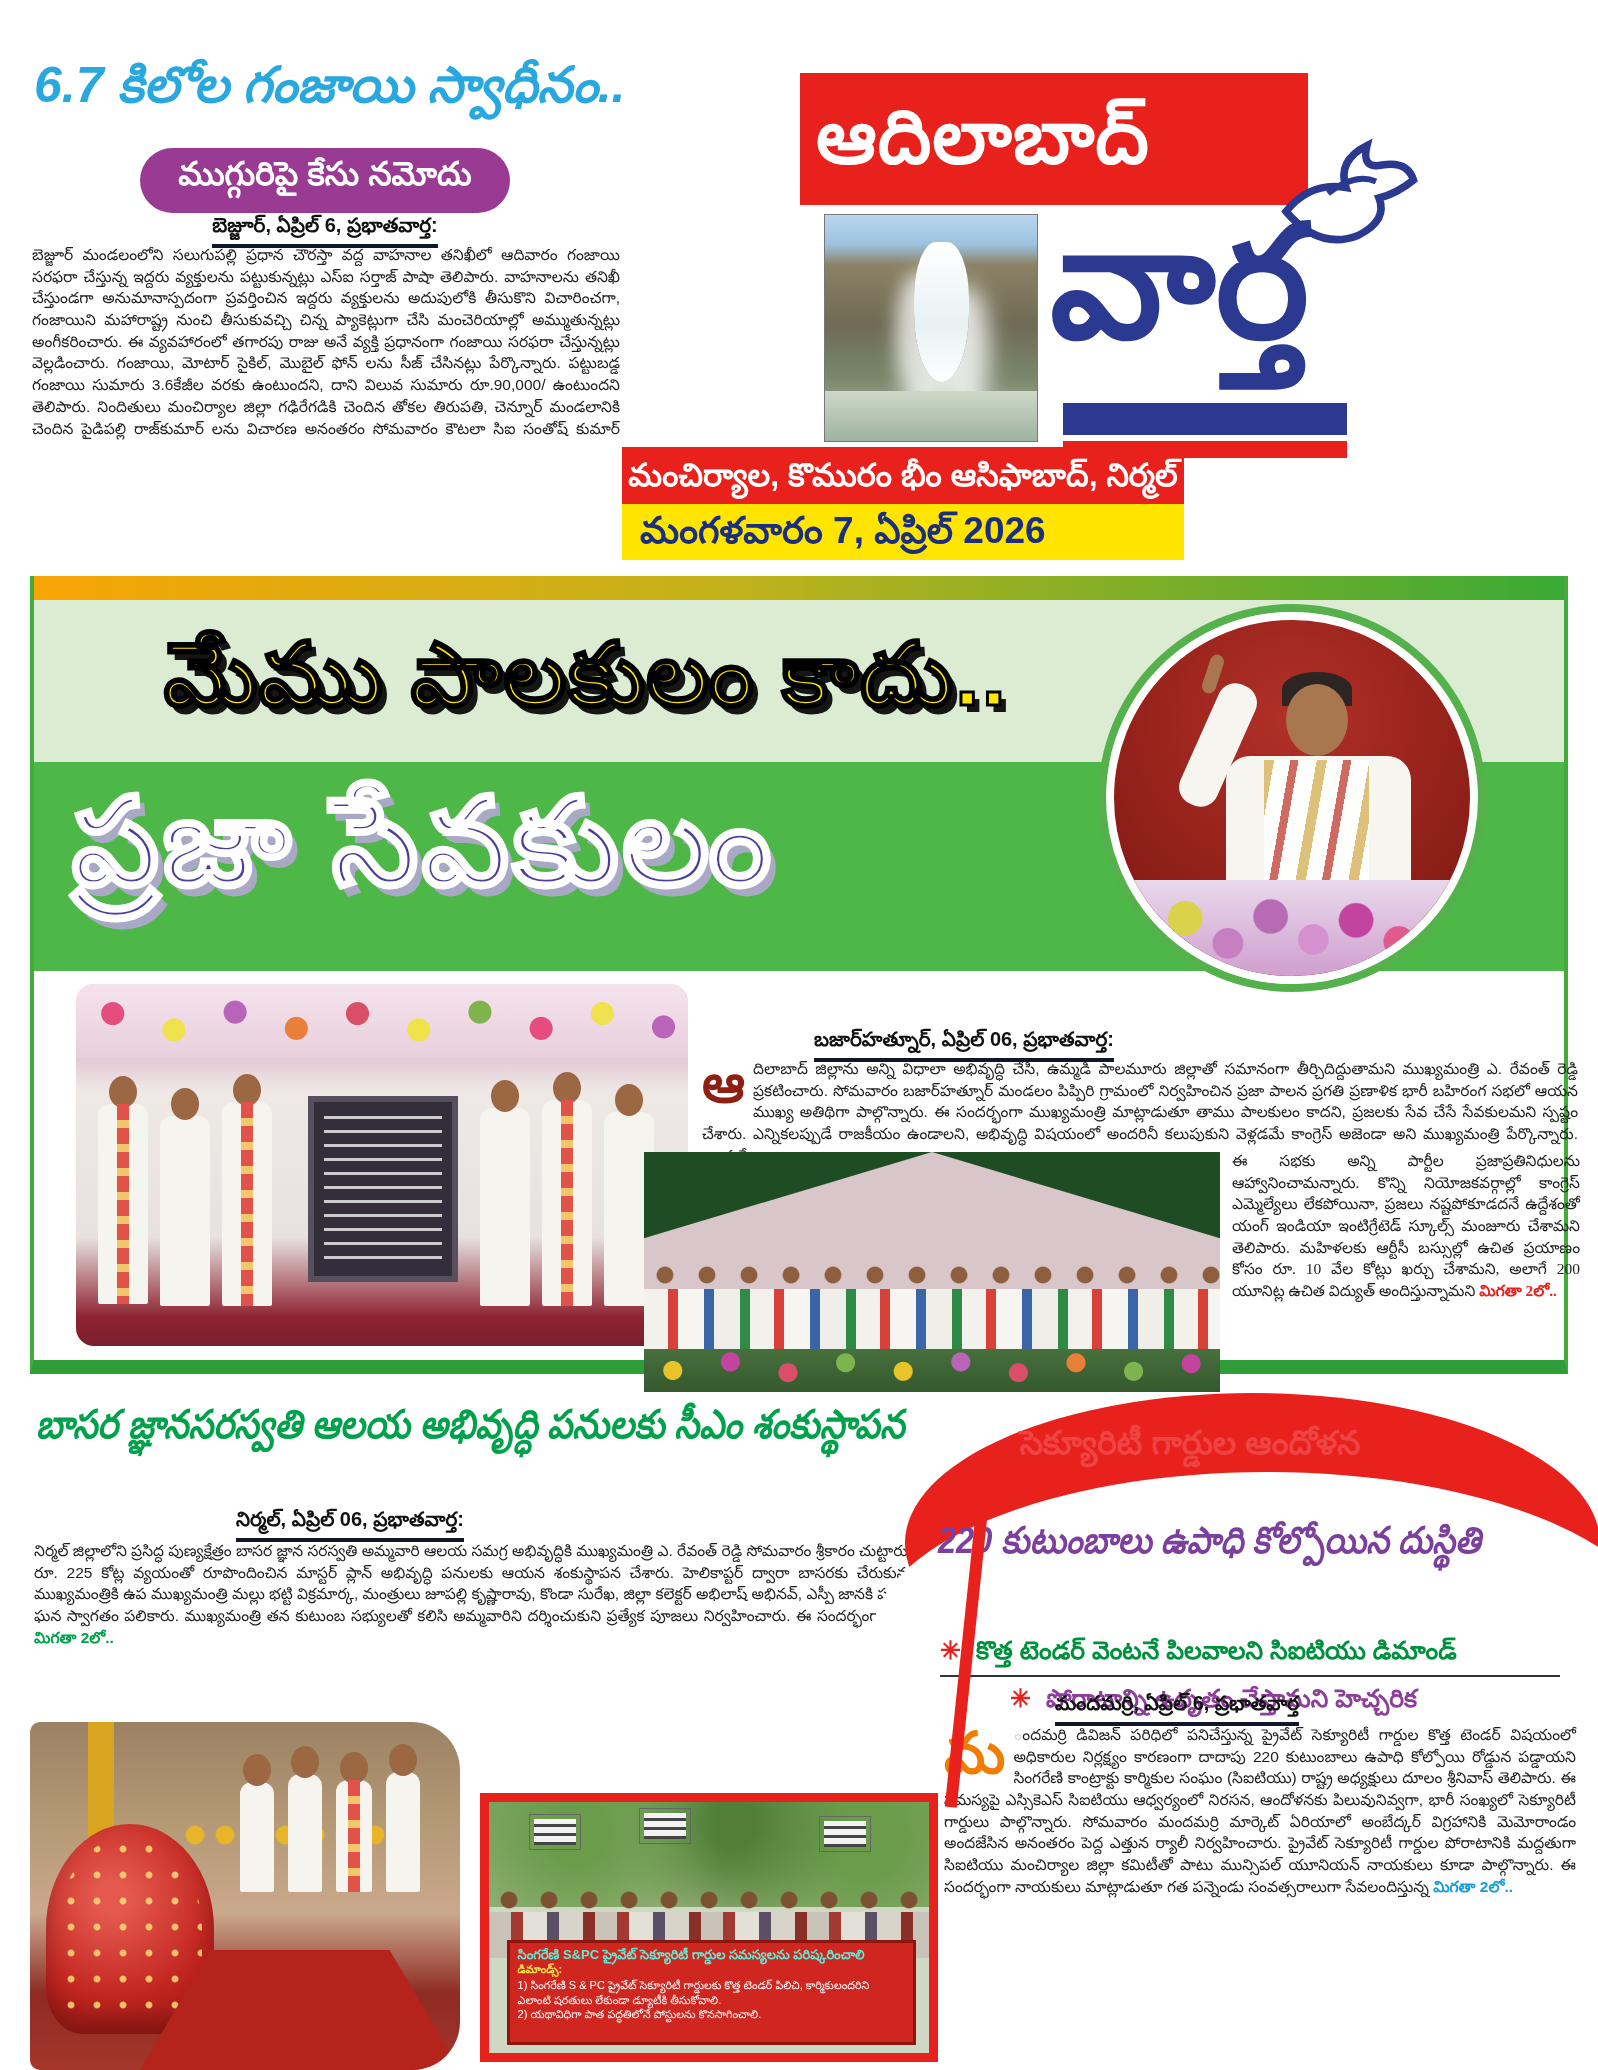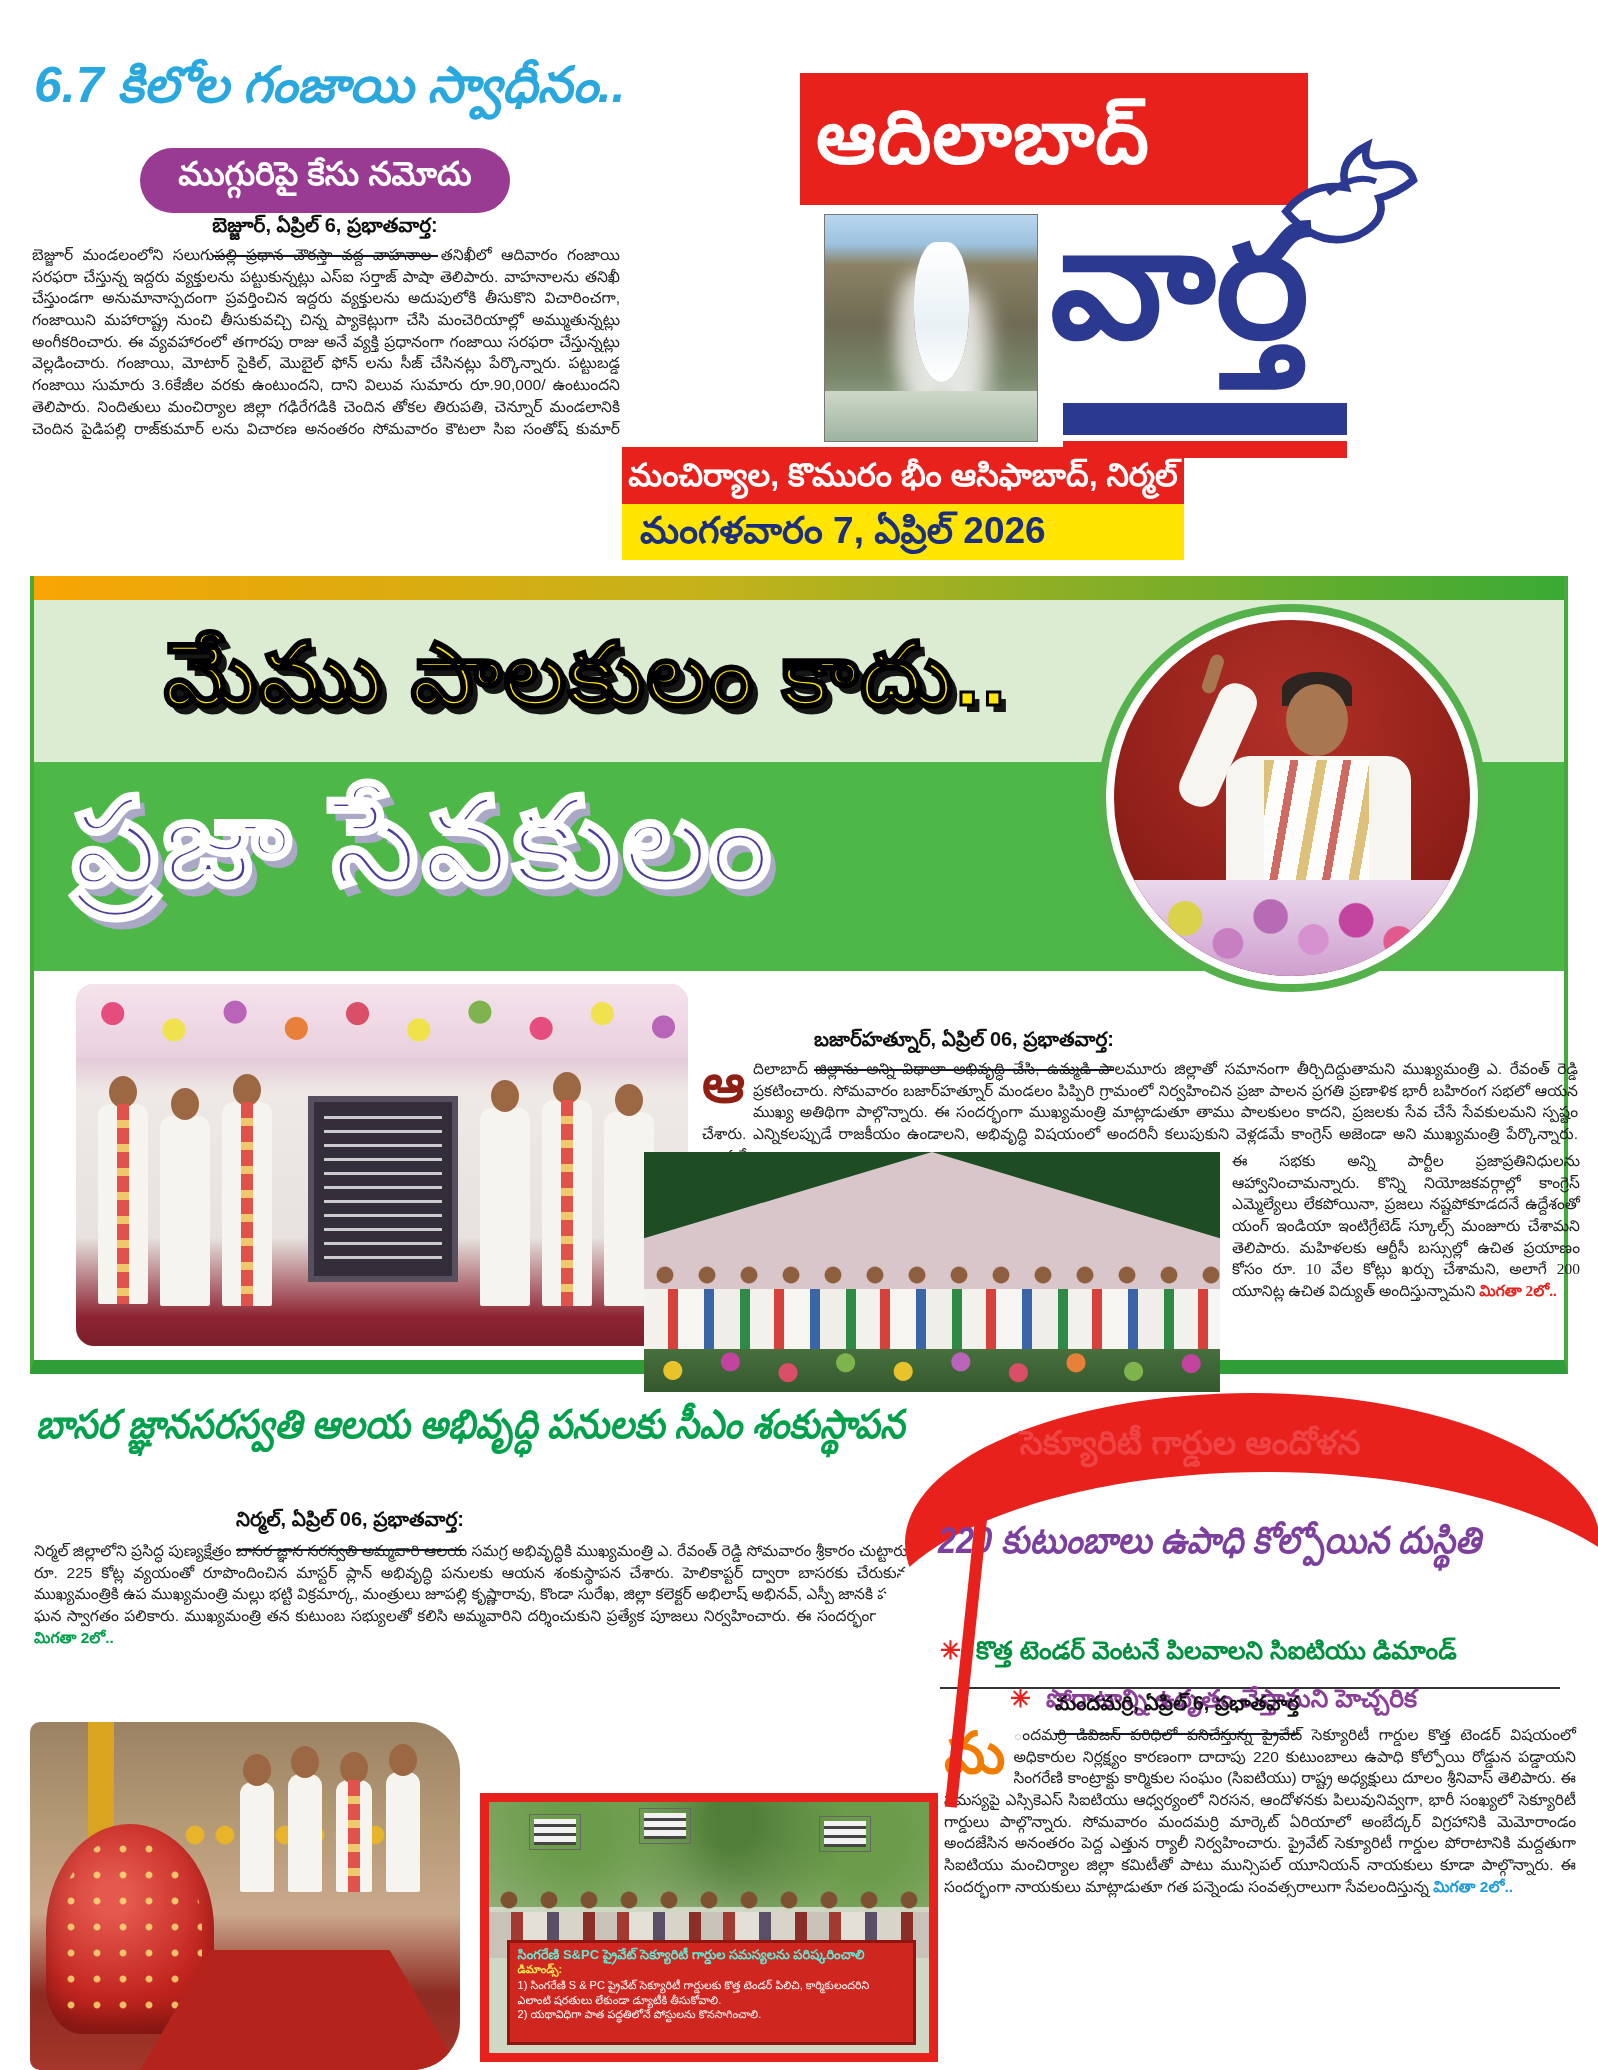--- a/index.html
+++ b/index.html
@@ -2,21 +2,21 @@
 <html><head>
 <meta charset="utf-8">
 <style>
   * { margin:0; padding:0; box-sizing:border-box; }
   body { background:#ffffff; font-family:"Liberation Sans", sans-serif; }
   #page { position:relative; width:1598px; height:2070px; background:#fff; overflow:hidden; }
 
   
   .abs { position:absolute; }
   .dateline { font-weight:bold; font-size:20px; color:#111; }
-  .dateline span { border-bottom:2px solid #0f172a; padding-bottom:13px; display:inline-block; }
+  .dateline span { border-bottom:4px solid #0f172a; padding-bottom:2px; display:inline-block; }
   .bodytext { font-size:15.5px; line-height:1.4; color:#1c1c1c; text-align:justify; }
   .condense { transform:scaleX(0.88); transform-origin:left center; white-space:nowrap; }
 
   
   .a1-headline { left:34px; top:56px; width:770px; font-size:50px; font-weight:bold; font-style:italic;
                  color:#29a8e0; letter-spacing:0px; }
   .a1-pill-row { left:30px; top:148px; width:590px; display:flex; justify-content:center; }
   .a1-pill { background:#993b92; color:#fff; font-size:33px; font-weight:bold; padding:7px 38px 12px;
              border-radius:34px; }
   .a1-dateline { left:30px; top:214px; width:590px; text-align:center; }
@@ -153,21 +153,21 @@
              background:radial-gradient(circle 10px,#e8b52a 85%,transparent) 0 0/30px 34px; }
   .b-photo .carpet { position:absolute; left:110px; bottom:0; width:320px; height:120px; background:#b5231d;
              clip-path:polygon(22% 0, 78% 0, 100% 100%, 0 100%); }
 
   
   .s-arc-red { left:905px; top:1393px; width:695px; height:300px; background:#e8211d; border-radius:50%; }
   .s-arc-white { left:872px; top:1472px; width:790px; height:330px; background:#fff; border-radius:50%; }
   .s-kicker { left:955px; top:1424px; width:470px; text-align:center; color:#ef4444; font-size:33px; font-weight:bold; }
   .s-headline { left:938px; top:1520px; width:660px; font-size:37px; font-weight:bold; font-style:italic; color:#7c3f9d; }
   .s-bullet1 { left:940px; top:1636px; width:620px; font-size:25px; font-weight:bold; color:#00913f;
-               border-bottom:2px solid #333; padding-bottom:16px; }
+               border-bottom:2px solid #333; padding-bottom:4px; }
   .s-bullet2 { left:1010px; top:1684px; width:560px; font-size:25px; font-weight:bold; color:#8b3f98; }
   .s-bullet1 .ast, .s-bullet2 .ast { color:#e8211d; margin-right:8px; }
   .s-dateline { left:1055px; top:1692px; width:520px; }
   .s-body { left:944px; top:1724px; width:632px; height:290px; }
   .dropcap2 { float:left; font-size:58px; line-height:50px; font-weight:bold; color:#f07c00; margin:4px 8px 0 0; }
 
   
   .s-connector { left:962px; top:1478px; width:12px; height:330px; background:#e8211d; transform:rotate(6deg); }
   .s-photo { left:480px; top:1793px; width:458px; height:269px; border:9px solid #e8211d; background:#cfd8c2; overflow:hidden; }
   .s-photo .foliage { position:absolute; left:0; top:0; width:100%; height:42%;

